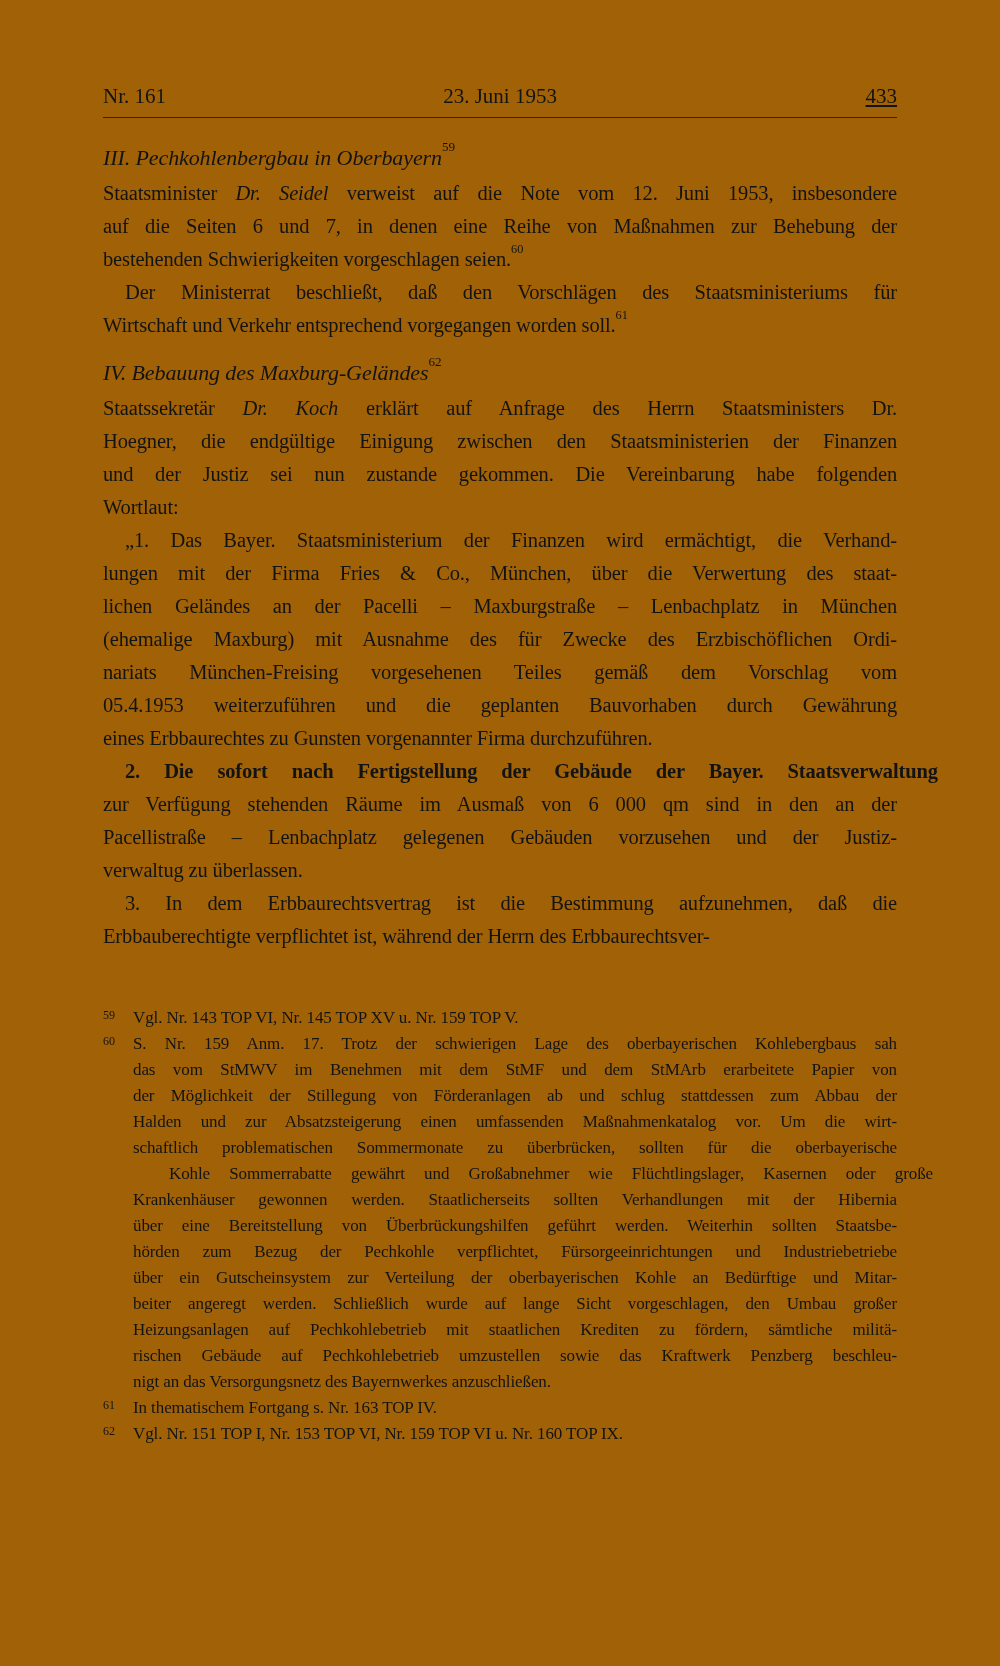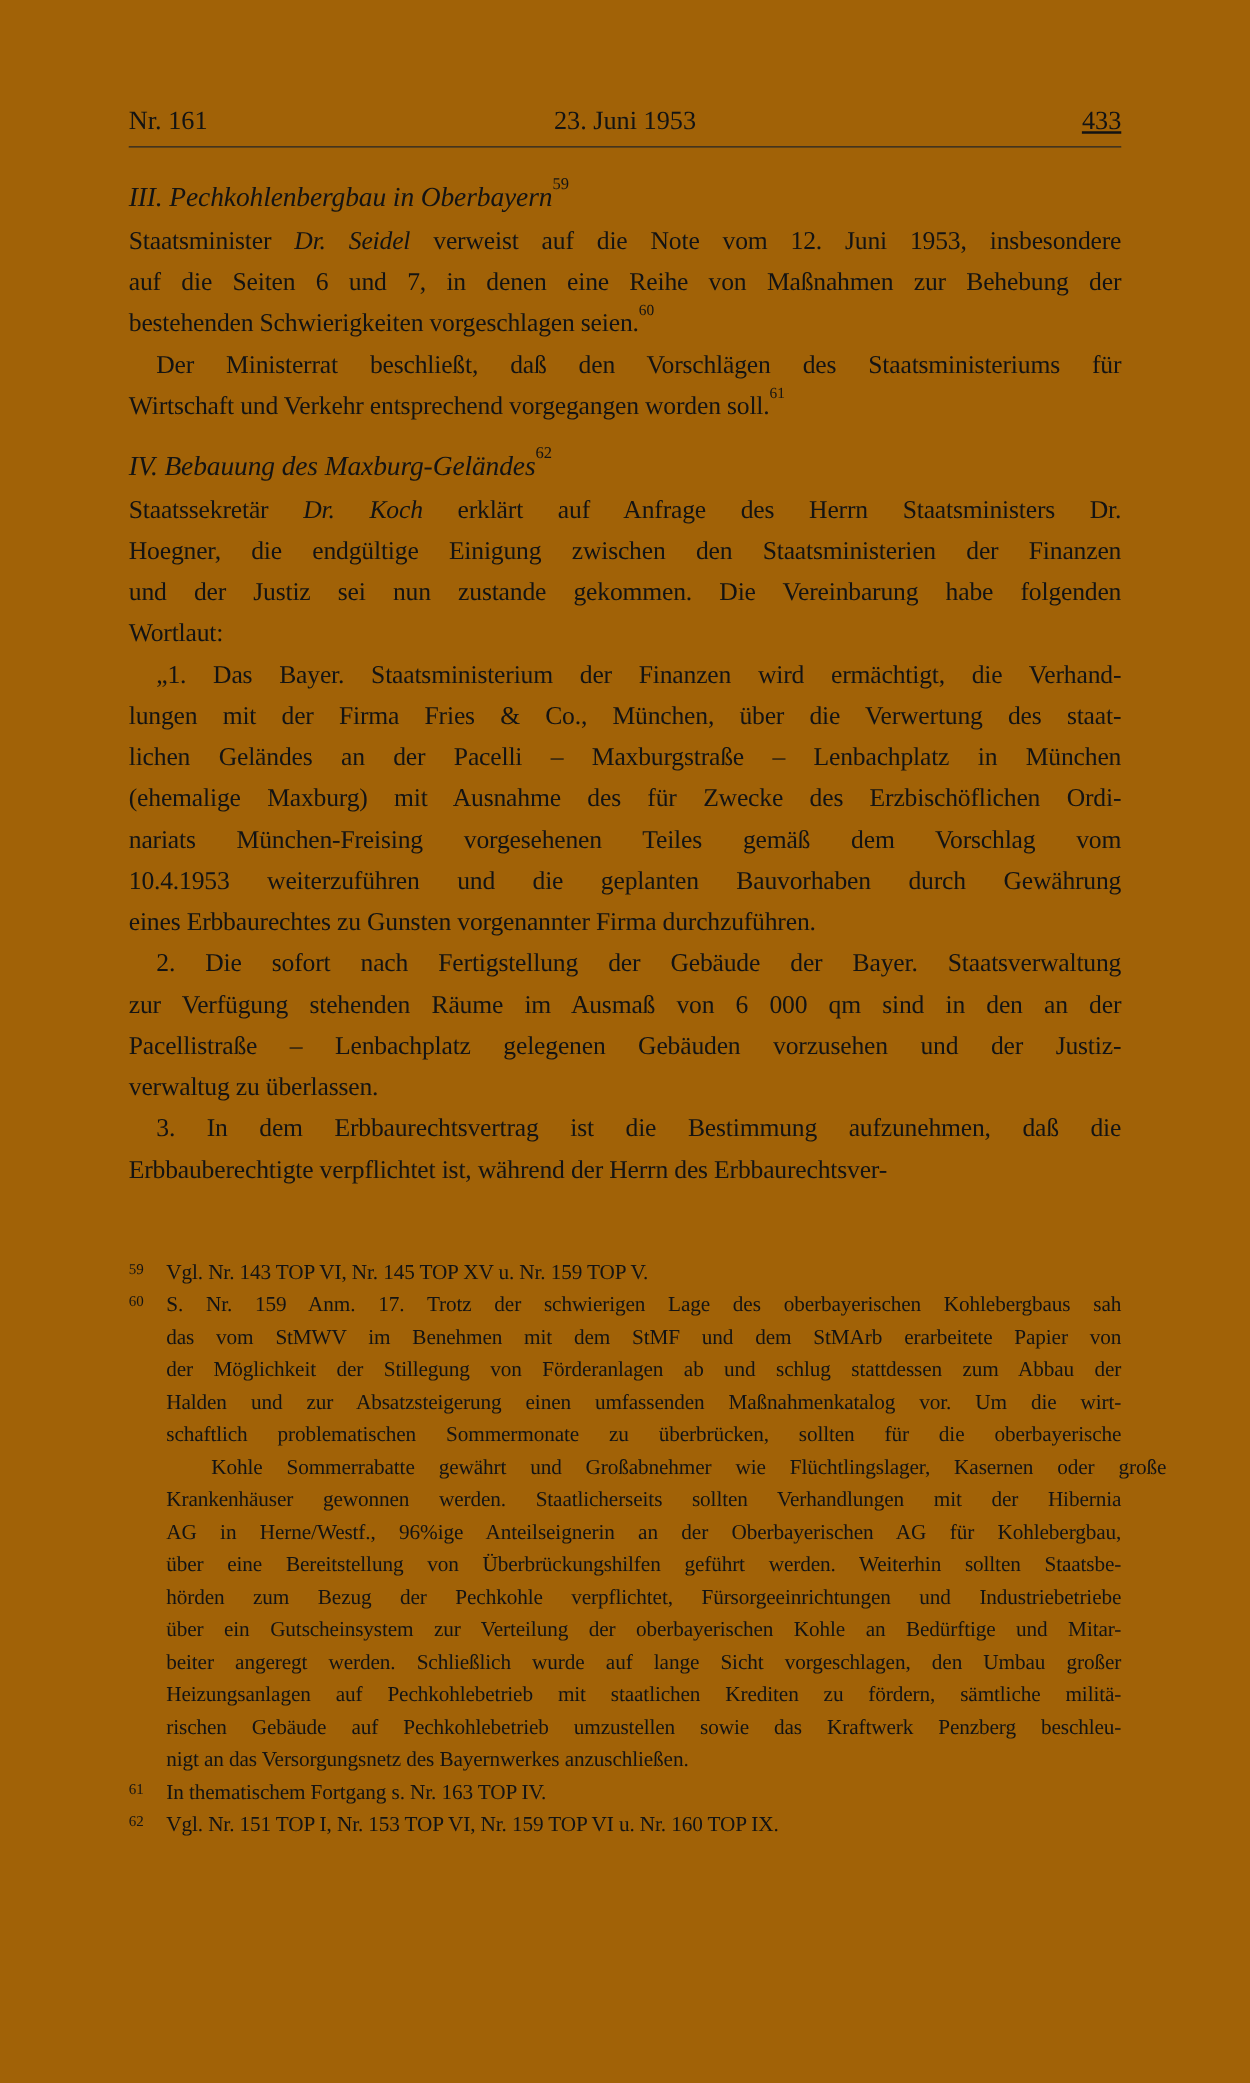--- a/index.html
+++ b/index.html
@@ -79,25 +79,25 @@
         <div class="line j" style="word-spacing: 19.2969px;"><span class="ln">Hoegner, die endgültige Einigung zwischen den Staatsministerien der Finanzen</span></div>
         <div class="line j" style="word-spacing: 16.8297px;"><span class="ln">und der Justiz sei nun zustande gekommen. Die Vereinbarung habe folgenden</span></div>
         <div class="line"><span class="ln">Wortlaut:</span></div>
       </div>
     <div class="para" id="p4">
         <div class="line j ind" style="word-spacing: 16.4774px;"><span class="ln">„1. Das Bayer. Staatsministerium der Finanzen wird ermächtigt, die Verhand-</span></div>
         <div class="line j" style="word-spacing: 15.2539px;"><span class="ln">lungen mit der Firma Fries &amp; Co., München, über die Verwertung des staat-</span></div>
         <div class="line j" style="word-spacing: 17.7859px;"><span class="ln">lichen Geländes an der Pacelli – Maxburgstraße – Lenbachplatz in München</span></div>
         <div class="line j" style="word-spacing: 16.1892px;"><span class="ln">(ehemalige Maxburg) mit Ausnahme des für Zwecke des Erzbischöflichen Ordi-</span></div>
         <div class="line j" style="word-spacing: 27.7121px;"><span class="ln">nariats München-Freising vorgesehenen Teiles gemäß dem Vorschlag vom</span></div>
-        <div class="line j" style="word-spacing: 25.0647px;"><span class="ln">10.4.1953 weiterzuführen und die geplanten Bauvorhaben durch Gewährung</span></div>
+        <div class="line j" style="word-spacing: 25.0647px;"><span class="ln">05.4.1953 weiterzuführen und die geplanten Bauvorhaben durch Gewährung</span></div>
         <div class="line"><span class="ln">eines Erbbaurechtes zu Gunsten vorgenannter Firma durchzuführen.</span></div>
       </div>
     <div class="para" id="p5">
-        <div class="line j ind" style="word-spacing: 19.1233px;"><span class="ln">2. Die sofort nach Fertigstellung der Gebäude der Bayer. Staatsverwaltung</span></div>
+        <div class="line j ind" style="word-spacing: 19.1233px; font-weight: bold;"><span class="ln">2. Die sofort nach Fertigstellung der Gebäude der Bayer. Staatsverwaltung</span></div>
         <div class="line j" style="word-spacing: 12.0346px;"><span class="ln">zur Verfügung stehenden Räume im Ausmaß von 6 000 qm sind in den an der</span></div>
         <div class="line j" style="word-spacing: 21.0879px;"><span class="ln">Pacellistraße – Lenbachplatz gelegenen Gebäuden vorzusehen und der Justiz-</span></div>
         <div class="line"><span class="ln">verwaltug zu überlassen.</span></div>
       </div>
     <div class="para" id="p6">
         <div class="line j ind" style="word-spacing: 20.3212px;"><span class="ln">3. In dem Erbbaurechtsvertrag ist die Bestimmung aufzunehmen, daß die</span></div>
         <div class="line"><span class="ln">Erbbauberechtigte verpflichtet ist, während der Herrn des Erbbaurechtsver-</span></div>
       </div>
 
     <div class="footnotes">
@@ -110,21 +110,20 @@
       <div class="fn">
         <span class="fn-num">60</span>
         <div class="fn-text">
             <div class="line j" style="word-spacing: 14.1107px;"><span class="ln">S. Nr. 159 Anm. 17. Trotz der schwierigen Lage des oberbayerischen Kohlebergbaus sah</span></div>
             <div class="line j" style="word-spacing: 13.3594px;"><span class="ln">das vom StMWV im Benehmen mit dem StMF und dem StMArb erarbeitete Papier von</span></div>
             <div class="line j" style="word-spacing: 12.2305px;"><span class="ln">der Möglichkeit der Stillegung von Förderanlagen ab und schlug stattdessen zum Abbau der</span></div>
             <div class="line j" style="word-spacing: 15.0641px;"><span class="ln">Halden und zur Absatzsteigerung einen umfassenden Maßnahmenkatalog vor. Um die wirt-</span></div>
             <div class="line j" style="word-spacing: 19.8066px;"><span class="ln">schaftlich problematischen Sommermonate zu überbrücken, sollten für die oberbayerische</span></div>
             <div class="line j" style="word-spacing: 15.0035px; margin-left: 36px;"><span class="ln">Kohle Sommerrabatte gewährt und Großabnehmer wie Flüchtlingslager, Kasernen oder große</span></div>
             <div class="line j" style="word-spacing: 19.6055px;"><span class="ln">Krankenhäuser gewonnen werden. Staatlicherseits sollten Verhandlungen mit der Hibernia</span></div>
-            <div class="line j" style="word-spacing: 14.5938px;"><span class="ln">AG in Herne/Westf., 96%ige Anteilseignerin an der Oberbayerischen AG für Kohlebergbau,</span></div>
             <div class="line j" style="word-spacing: 14.8646px;"><span class="ln">über eine Bereitstellung von Überbrückungshilfen geführt werden. Weiterhin sollten Staatsbe-</span></div>
             <div class="line j" style="word-spacing: 18.6875px;"><span class="ln">hörden zum Bezug der Pechkohle verpflichtet, Fürsorgeeinrichtungen und Industriebetriebe</span></div>
             <div class="line j" style="word-spacing: 12.2656px;"><span class="ln">über ein Gutscheinsystem zur Verteilung der oberbayerischen Kohle an Bedürftige und Mitar-</span></div>
             <div class="line j" style="word-spacing: 12.8295px;"><span class="ln">beiter angeregt werden. Schließlich wurde auf lange Sicht vorgeschlagen, den Umbau großer</span></div>
             <div class="line j" style="word-spacing: 15.8264px;"><span class="ln">Heizungsanlagen auf Pechkohlebetrieb mit staatlichen Krediten zu fördern, sämtliche militä-</span></div>
             <div class="line j" style="word-spacing: 15.8681px;"><span class="ln">rischen Gebäude auf Pechkohlebetrieb umzustellen sowie das Kraftwerk Penzberg beschleu-</span></div>
             <div class="line"><span class="ln">nigt an das Versorgungsnetz des Bayernwerkes anzuschließen.</span></div>
           </div>
       </div>
       <div class="fn">

